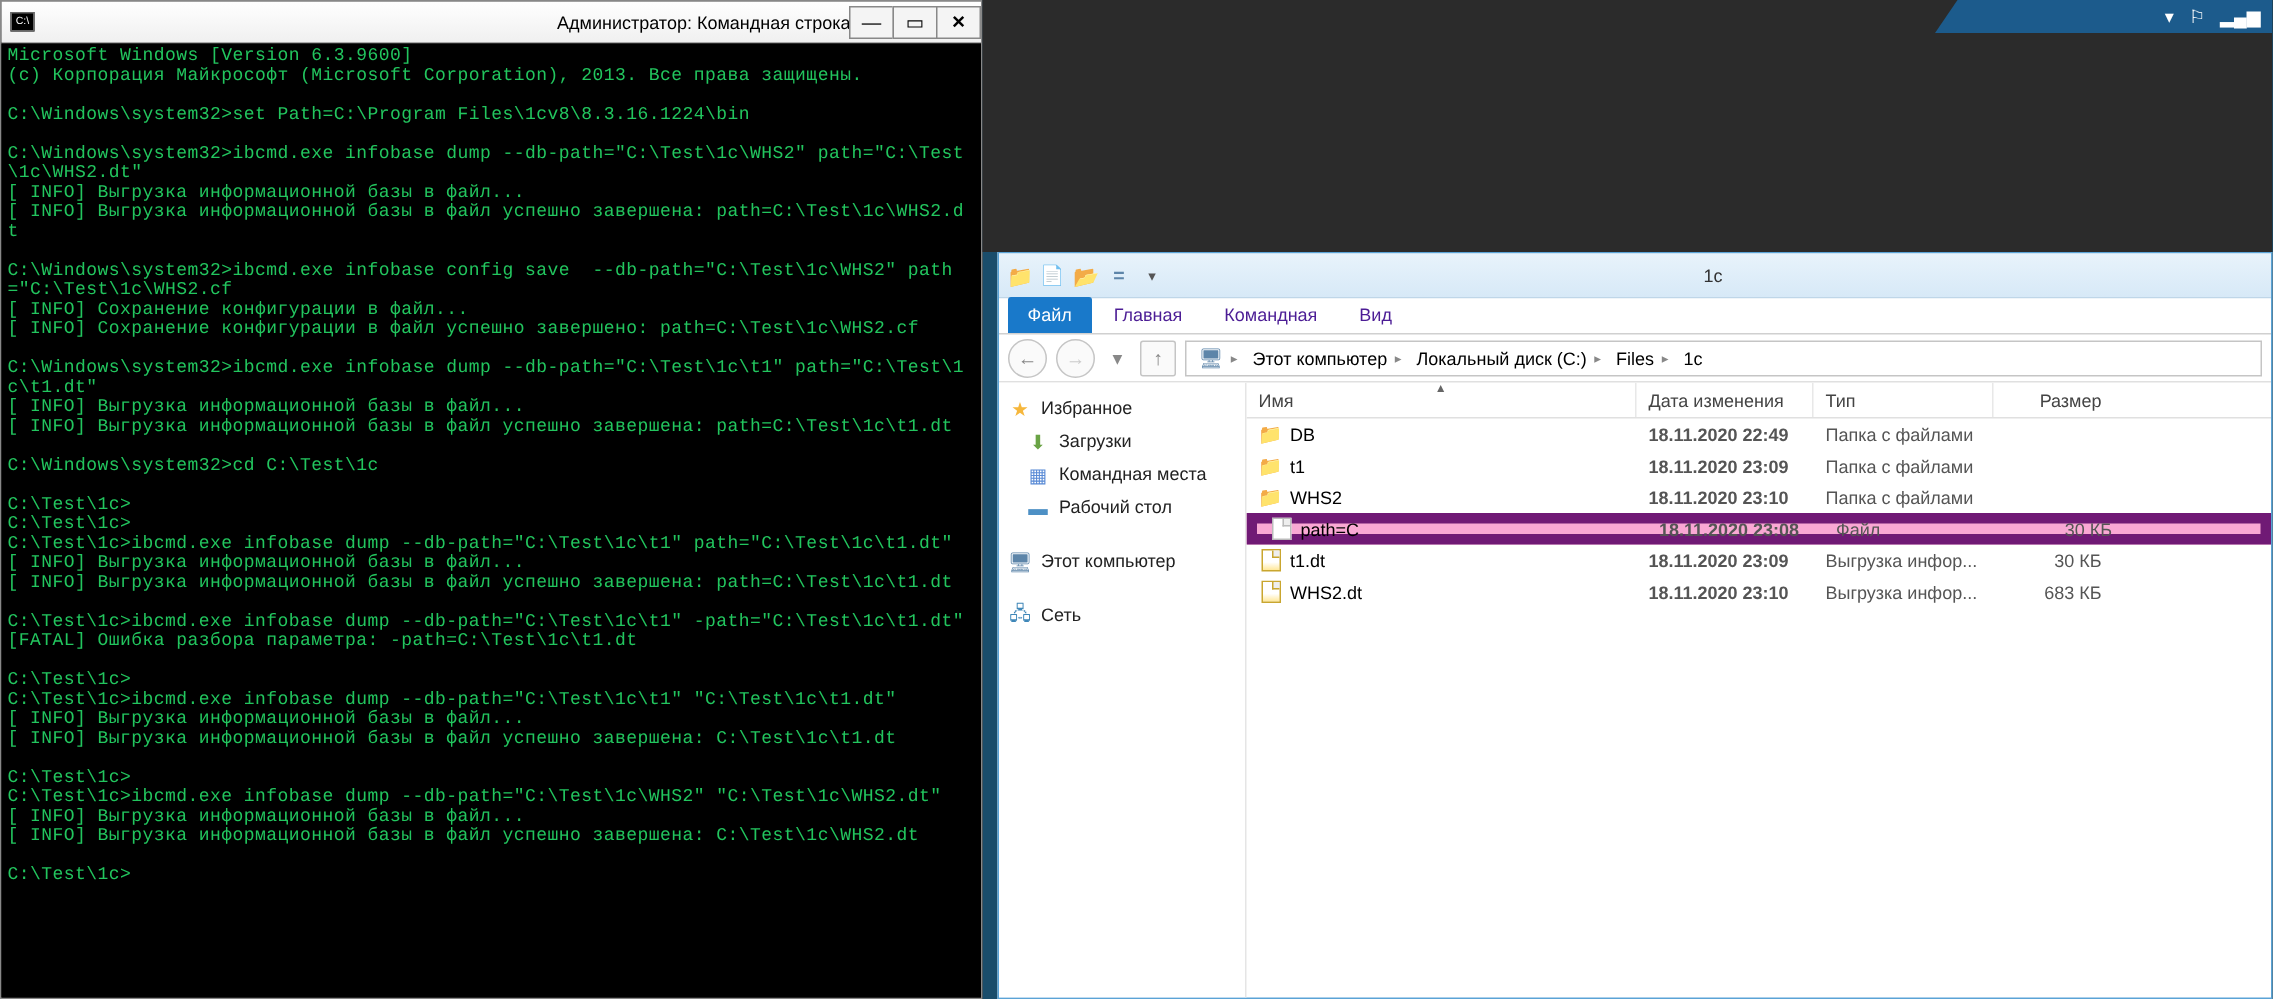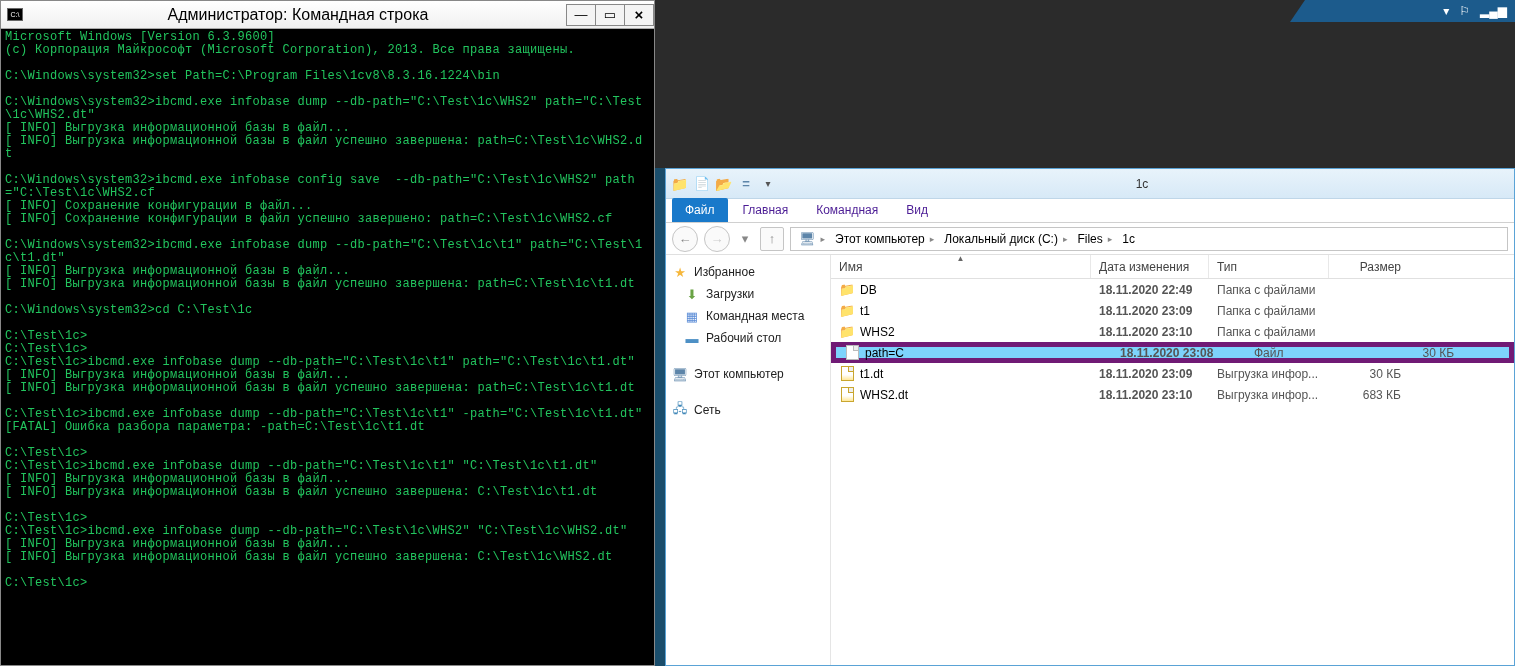--- a/index.html
+++ b/index.html
@@ -2,21 +2,21 @@
 <html><head>
 <meta charset="utf-8">
 <style>
 * { margin: 0; padding: 0; box-sizing: border-box; }
 body { font-family: "Segoe UI", Tahoma, sans-serif; font-size: 12px; background: #1a4d6b; overflow: hidden; width: 1515px; height: 666px; position: relative; }
 
 
 .cmd-window { position: absolute; left: 0; top: 0; width: 655px; height: 666px; background: #000; border: 1px solid #888; }
 .cmd-titlebar { height: 28px; background: linear-gradient(#fff,#f0f0f0); display: flex; align-items: center; border-bottom: 1px solid #aaa; }
 .cmd-icon { width: 16px; height: 13px; background: #000; margin: 0 6px; display: flex; align-items: center; justify-content: center; color: #fff; font-size: 7px; border: 1px solid #666; }
-.cmd-title { flex: 1; text-align: center; font-size: 16px; color: #000; }
+.cmd-title { flex: 1; text-align: right; font-size: 12px; color: #000; }
 .cmd-controls { display: flex; }
 .cmd-btn { width: 30px; height: 22px; border: 1px solid #888; background: #f4f4f4; display: flex; align-items: center; justify-content: center; font-size: 13px; cursor: pointer; margin-left: -1px; }
 .cmd-btn.close { font-size: 15px; font-weight: bold; }
 .cmd-body { background: #000; color: #22c55e; font-family: "Consolas","Courier New",monospace; font-size: 12px; line-height: 13px; padding: 2px 4px; white-space: pre-wrap; word-break: break-all; height: calc(100% - 28px); overflow: hidden; letter-spacing: 0.3px; }
 
 
 .dark-panel { position: absolute; left: 655px; top: 0; right: 0; height: 168px; background: #2b2b2b; }
 .taskbar-wedge { position: absolute; top: 0; right: 0; width: 225px; height: 22px; background: #1c5b8c; display: flex; align-items: center; justify-content: flex-end; padding-right: 8px; gap: 10px; color: #fff; font-size: 11px; clip-path: polygon(15px 0, 100% 0, 100% 100%, 0 100%); }
 .tray-icon { font-size: 12px; color: #fff; }
 
@@ -51,21 +51,21 @@
 .filelist { flex: 1; overflow: auto; }
 .filelist-header { display: flex; border-bottom: 1px solid #e0e0e0; height: 24px; align-items: center; font-size: 12px; color: #444; position: relative; }
 .col { padding: 0 8px; border-right: 1px solid #e8e8e8; height: 100%; display: flex; align-items: center; cursor: pointer; position: relative; }
 .col-name { width: 260px; }
 .col-date { width: 118px; }
 .col-type { width: 120px; }
 .col-size { width: 80px; justify-content: flex-end; border-right: none; }
 .sort-arrow { position: absolute; left: 50%; top: -1px; transform: translateX(-50%); font-size: 8px; color: #666; }
 
 .file-row { display: flex; height: 21px; align-items: center; font-size: 12px; cursor: pointer; }
-.file-row.selected { background: #7dd3fc; border: 5px solid #701a75; height: 21px; gap: 16px; }
+.file-row.selected { background: #f9a8d4; border: 7px solid #701a75; height: 21px; }
 .cell { padding: 0 8px; overflow: hidden; text-overflow: ellipsis; white-space: nowrap; }
 .cell-name { width: 260px; display: flex; align-items: center; gap: 5px; }
 .cell-date { width: 118px; color: #555; font-weight: bold; }
 .cell-type { width: 120px; color: #555; }
 .cell-size { width: 80px; text-align: right; color: #555; }
 .file-icon { width: 16px; height: 16px; display: flex; align-items: center; justify-content: center; font-size: 13px; }
 .fi-folder { color: #f0b23a; }
 .fi-file { color: #fff; border: 1px solid #bbb; width: 13px; height: 15px; background: #fff; position: relative; }
 .fi-file::after { content: ""; position: absolute; top: 0; right: 0; width: 4px; height: 4px; background: #eee; border-left: 1px solid #bbb; border-bottom: 1px solid #bbb; }
 .fi-dt { color: #fff; border: 1px solid #c9a62f; width: 13px; height: 15px; background: linear-gradient(#fff 60%, #ffe89a); position: relative; }

